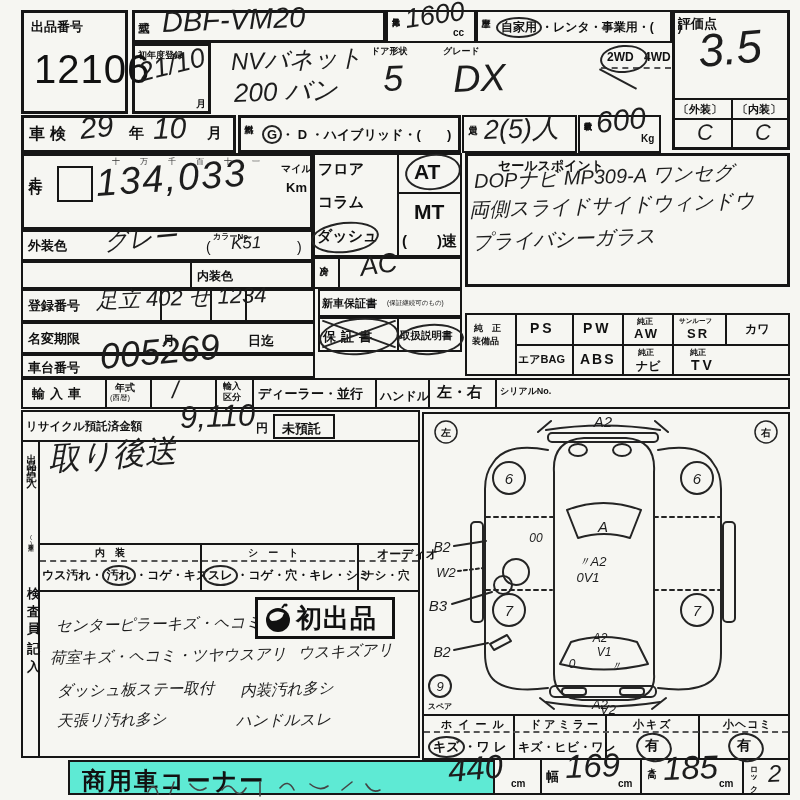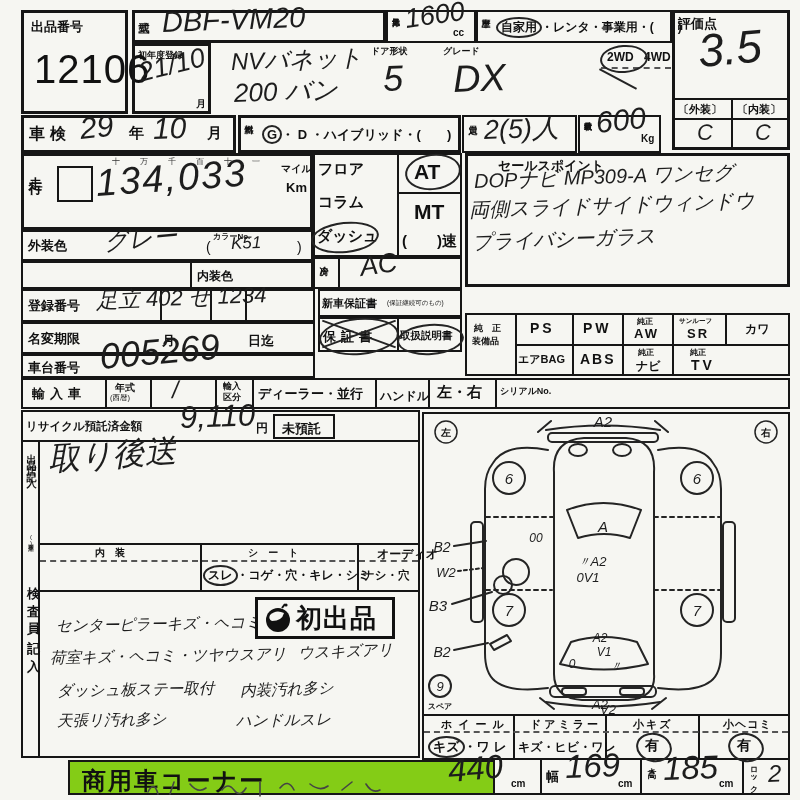--- a/index.html
+++ b/index.html
@@ -227,20 +227,23 @@
 
   <div class="hl" style="left:38px;top:543px;width:382px;"></div>
   <div class="vl" style="left:200px;top:543px;height:47px;"></div>
   <div class="vl" style="left:357px;top:543px;height:47px;"></div>
   <span class="t" style="left:95px;top:546px;font-size:10px;">内　装</span>
   <span class="t" style="left:248px;top:546px;font-size:10px;">シ　ー　ト</span>
   <span class="t" style="left:361px;top:546px;font-size:12px;margin-left:16px;">オーディオ</span>
   <div class="dl" style="left:40px;top:560px;width:158px;"></div>
   <div class="dl" style="left:202px;top:560px;width:153px;"></div>
   <div class="dl" style="left:359px;top:560px;width:59px;"></div>
+  <span class="t" style="left:42px;top:567px;font-size:12px;">
+    <span>ウス汚れ・</span><span class="icirc">汚れ</span><span>・コゲ・キズ</span>
+  </span>
   <span class="t" style="left:204px;top:567px;font-size:12px;">
     <span class="icirc">スレ</span><span>・コゲ・穴・キレ・シミ</span>
   </span>
   <span class="t" style="left:363px;top:568px;font-size:11.5px;">ナシ・穴</span>
   <div class="hl" style="left:38px;top:590px;width:382px;"></div>
 
   <span class="t vt" style="left:24px;top:576px;font-size:13px;height:180px;letter-spacing:18px;">検査員記入</span>
 
   <div style="position:absolute;left:255px;top:597px;width:140px;height:42px;border:3px solid #111;box-sizing:border-box;display:flex;align-items:center;padding-left:6px;z-index:5;background:#f6f6f2;">
     <svg width="28" height="30" viewBox="0 0 28 30">
@@ -253,21 +256,21 @@
   </div>
 
   <span class="hw" style="left:56px;top:616px;font-size:15.5px;transform:rotate(-1deg);">センターピラーキズ・ヘコミ</span>
   <span class="hw" style="left:50px;top:648px;font-size:15.5px;transform:rotate(-1deg);">荷室キズ・ヘコミ・ツヤウスアリ</span>
   <span class="hw" style="left:298px;top:643px;font-size:15.5px;transform:rotate(-2deg);">ウスキズアリ</span>
   <span class="hw" style="left:57px;top:681px;font-size:15.5px;transform:rotate(-1deg);">ダッシュ板ステー取付</span>
   <span class="hw" style="left:240px;top:681px;font-size:15.5px;transform:rotate(-2deg);">内装汚れ多シ</span>
   <span class="hw" style="left:57px;top:711px;font-size:15.5px;transform:rotate(-1deg);">天張リ汚れ多シ</span>
   <span class="hw" style="left:236px;top:711px;font-size:15.5px;transform:rotate(-1deg);">ハンドルスレ</span>
 
-  <div class="b" style="left:68px;top:760px;width:427px;height:35px;background:#84cc16;z-index:3;">
+  <div class="b" style="left:68px;top:760px;width:427px;height:35px;background:#5eead4;z-index:3;">
     <span class="t" style="left:12px;top:3px;font-size:24px;letter-spacing:2px;">商用車コーナー</span>
   </div>
   <svg style="position:absolute;left:130px;top:774px;z-index:4;" width="340" height="26" viewBox="0 0 340 26">
     <path d="M18,18 q6,-12 10,2 M40,20 l4,-12 M60,10 q8,10 16,4 M92,16 q6,-8 12,0 q6,8 12,-2 M130,8 l0,14 M150,14 q8,-10 14,2 M180,10 q10,8 18,2 M212,16 l10,-8 M236,10 q6,10 14,6" stroke="#444" stroke-width="1.6" fill="none" stroke-linecap="round"></path>
   </svg>
 
   <div class="b" style="left:422px;top:412px;width:368px;height:304px;"></div>
   <svg style="position:absolute;left:424px;top:414px;" width="364" height="301" viewBox="0 0 364 301">
     <g stroke="#242424" fill="none" stroke-width="2" stroke-linejoin="round" stroke-linecap="round">
       <path d="M122,16 q57,-9 114,0"></path>

